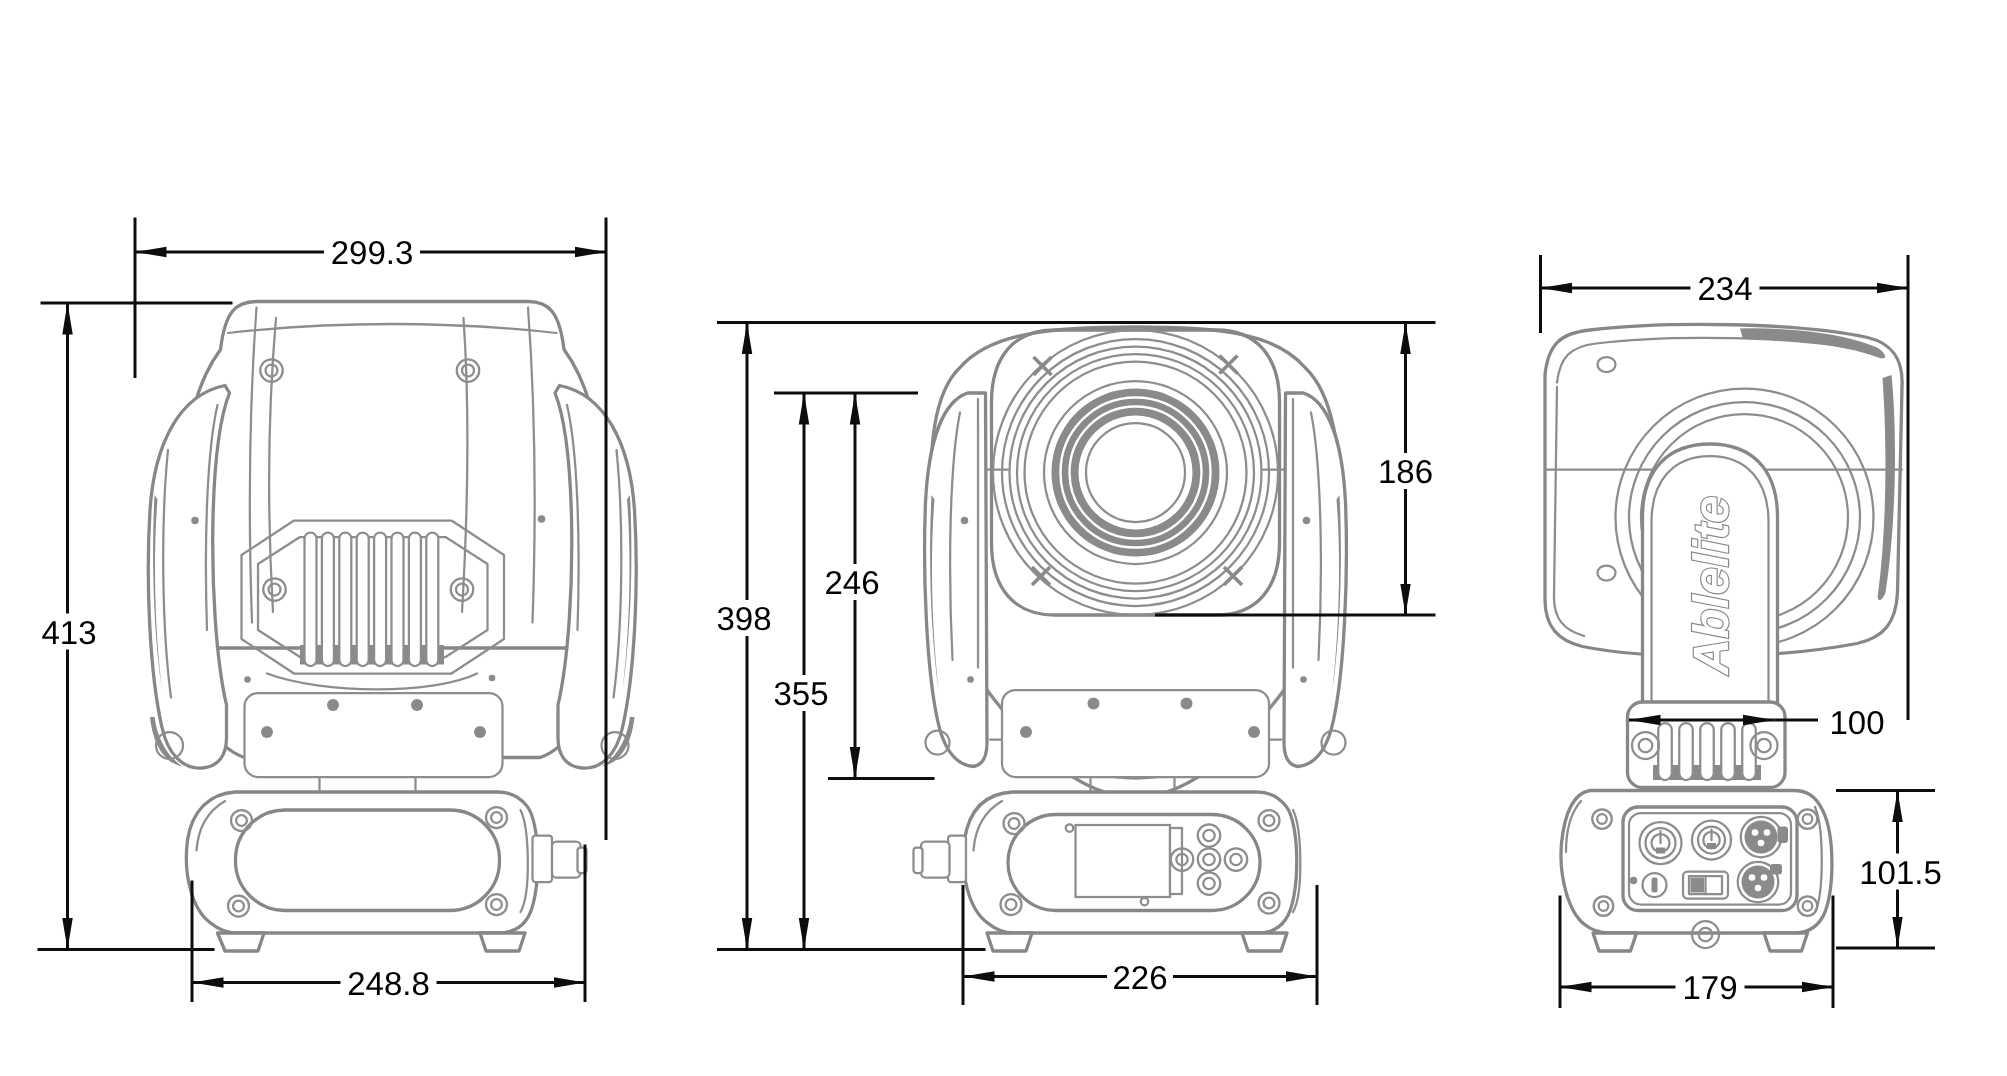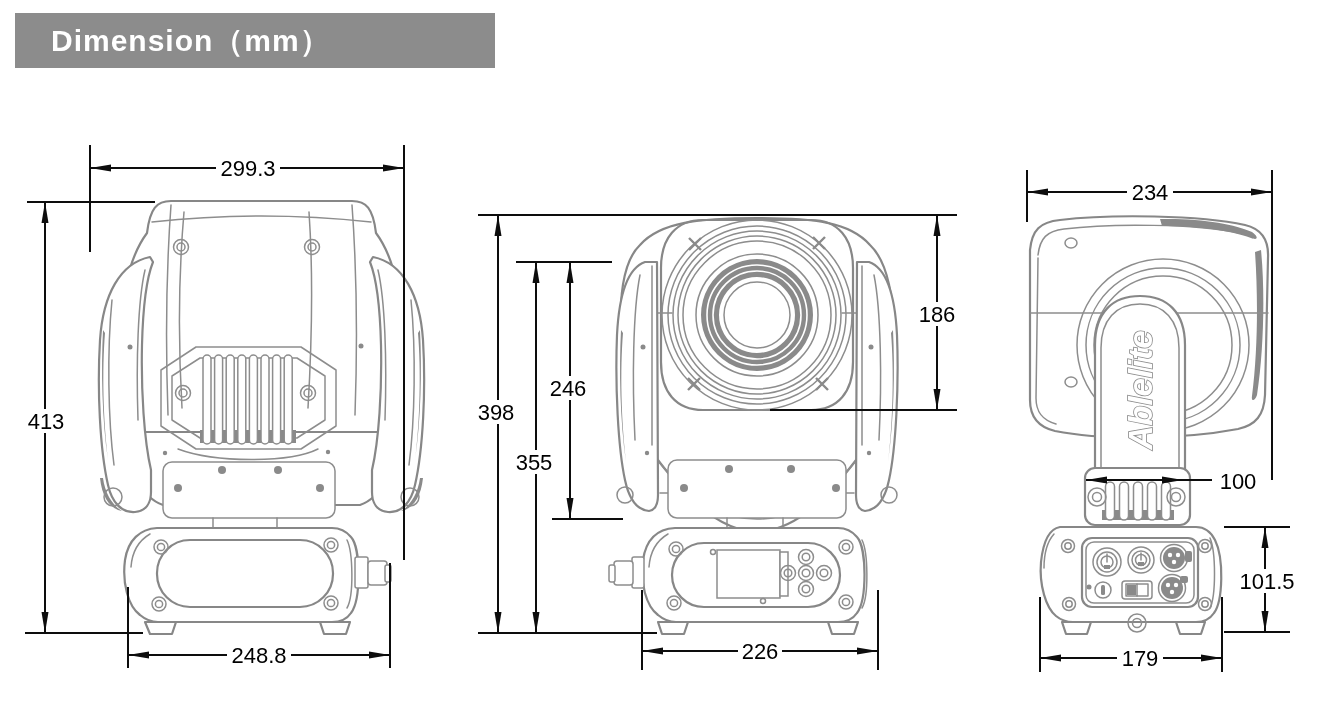--- a/index.html
+++ b/index.html
@@ -21,23 +21,20 @@
   .lblbg{fill:#ffffff;}
   .lbl{font-family:"Liberation Sans",sans-serif;font-size:22px;fill:#000;}
   .logo{font-family:"Liberation Sans",sans-serif;font-size:33px;font-weight:bold;font-style:italic;
         fill:#ffffff;stroke:#8a8a8a;stroke-width:1.6;paint-order:stroke;letter-spacing:0px;}
 </style>
 </head>
 <body>
 
 <div class="page">
 
-  <div class="hdr">
-    <span>Dimension（mm）</span>
-  </div>
 
   <svg width="1338" height="717" viewBox="0 0 1338 717">
     <defs>
       <marker id="arr" orient="auto-start-reverse" markerUnits="userSpaceOnUse" markerWidth="22" markerHeight="9" refX="21" refY="4.5">
         <path d="M21,4.5 L0,1 L0,8 Z" fill="#0d0d0d"></path>
       </marker>
     </defs>
 
     <g>
       <g>

